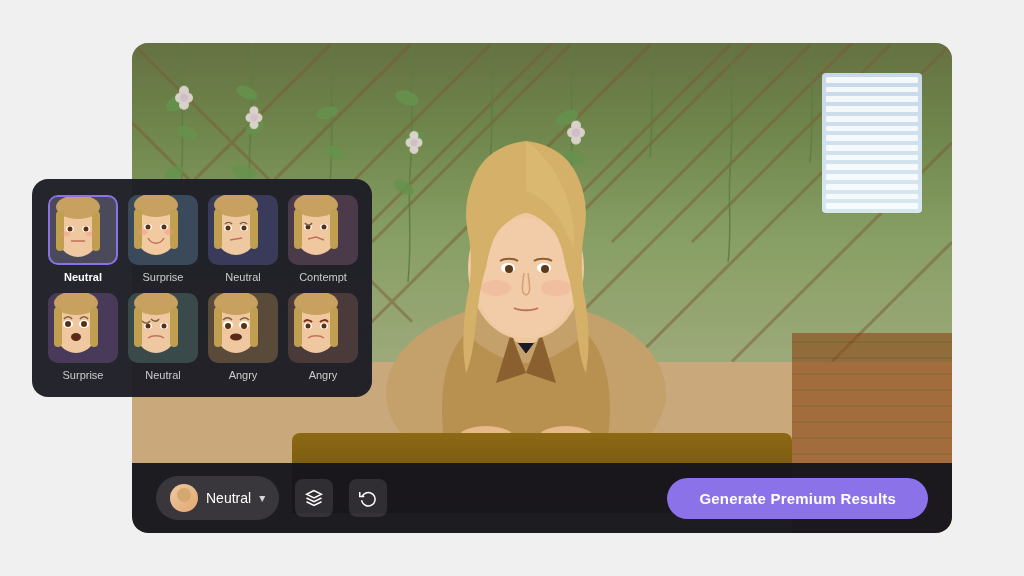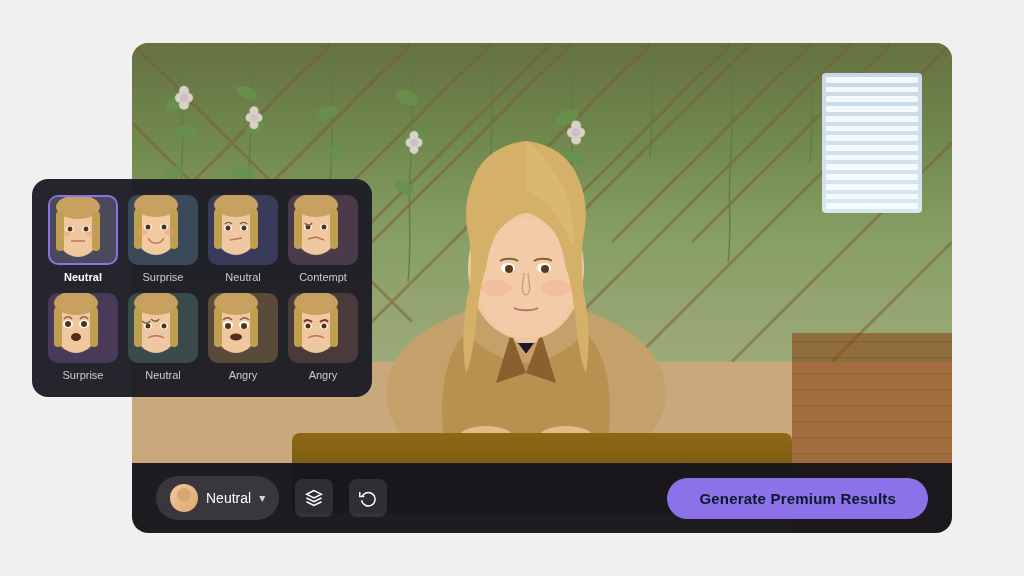--- a/index.html
+++ b/index.html
@@ -179,21 +179,21 @@
       align-items: center;
       justify-content: center;
       cursor: pointer;
       color: #ffffff;
       font-size: 16px;
     }
 
     .generate-btn {
       margin-left: auto;
       background: #8B72E8;
-      color: #0f172a;
+      color: #ffffff;
       border: none;
       border-radius: 28px;
       padding: 12px 32px;
       font-size: 15px;
       font-weight: 600;
       cursor: pointer;
       letter-spacing: 0.2px;
     }
 
     

